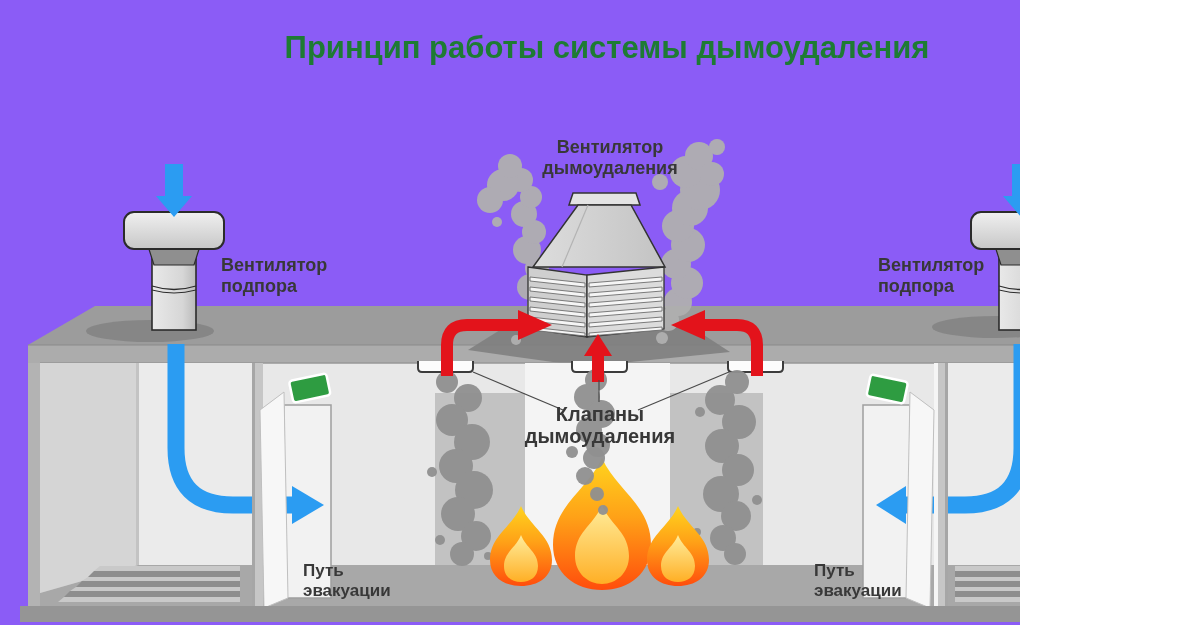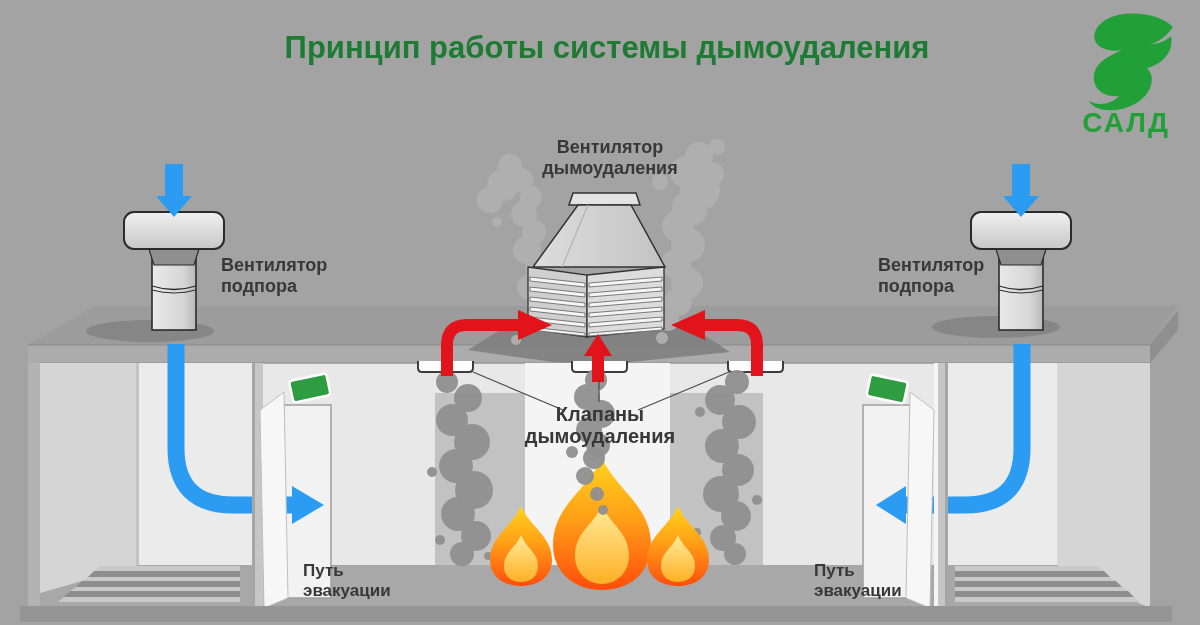--- a/index.html
+++ b/index.html
@@ -1,16 +1,16 @@
 <!DOCTYPE html>
 <html><head>
 <meta charset="utf-8">
 <style>
   html,body{margin:0;padding:0;background:#ffffff;}
-  .stage{position:relative;width:1200px;height:625px;background:#a3a3a3;overflow:hidden;
+  .stage{position:relative;width:1020px;height:625px;background:#8b5cf6;overflow:hidden;
          font-family:"Liberation Sans", sans-serif;}
   svg{display:block}
   text{font-family:"Liberation Sans", sans-serif;}
   .lbl{font-weight:bold;fill:#383838;}
 </style>
 </head>
 <body>
 
 <div class="stage">
 <svg width="1200" height="625" viewBox="0 0 1200 625" xmlns="http://www.w3.org/2000/svg">

